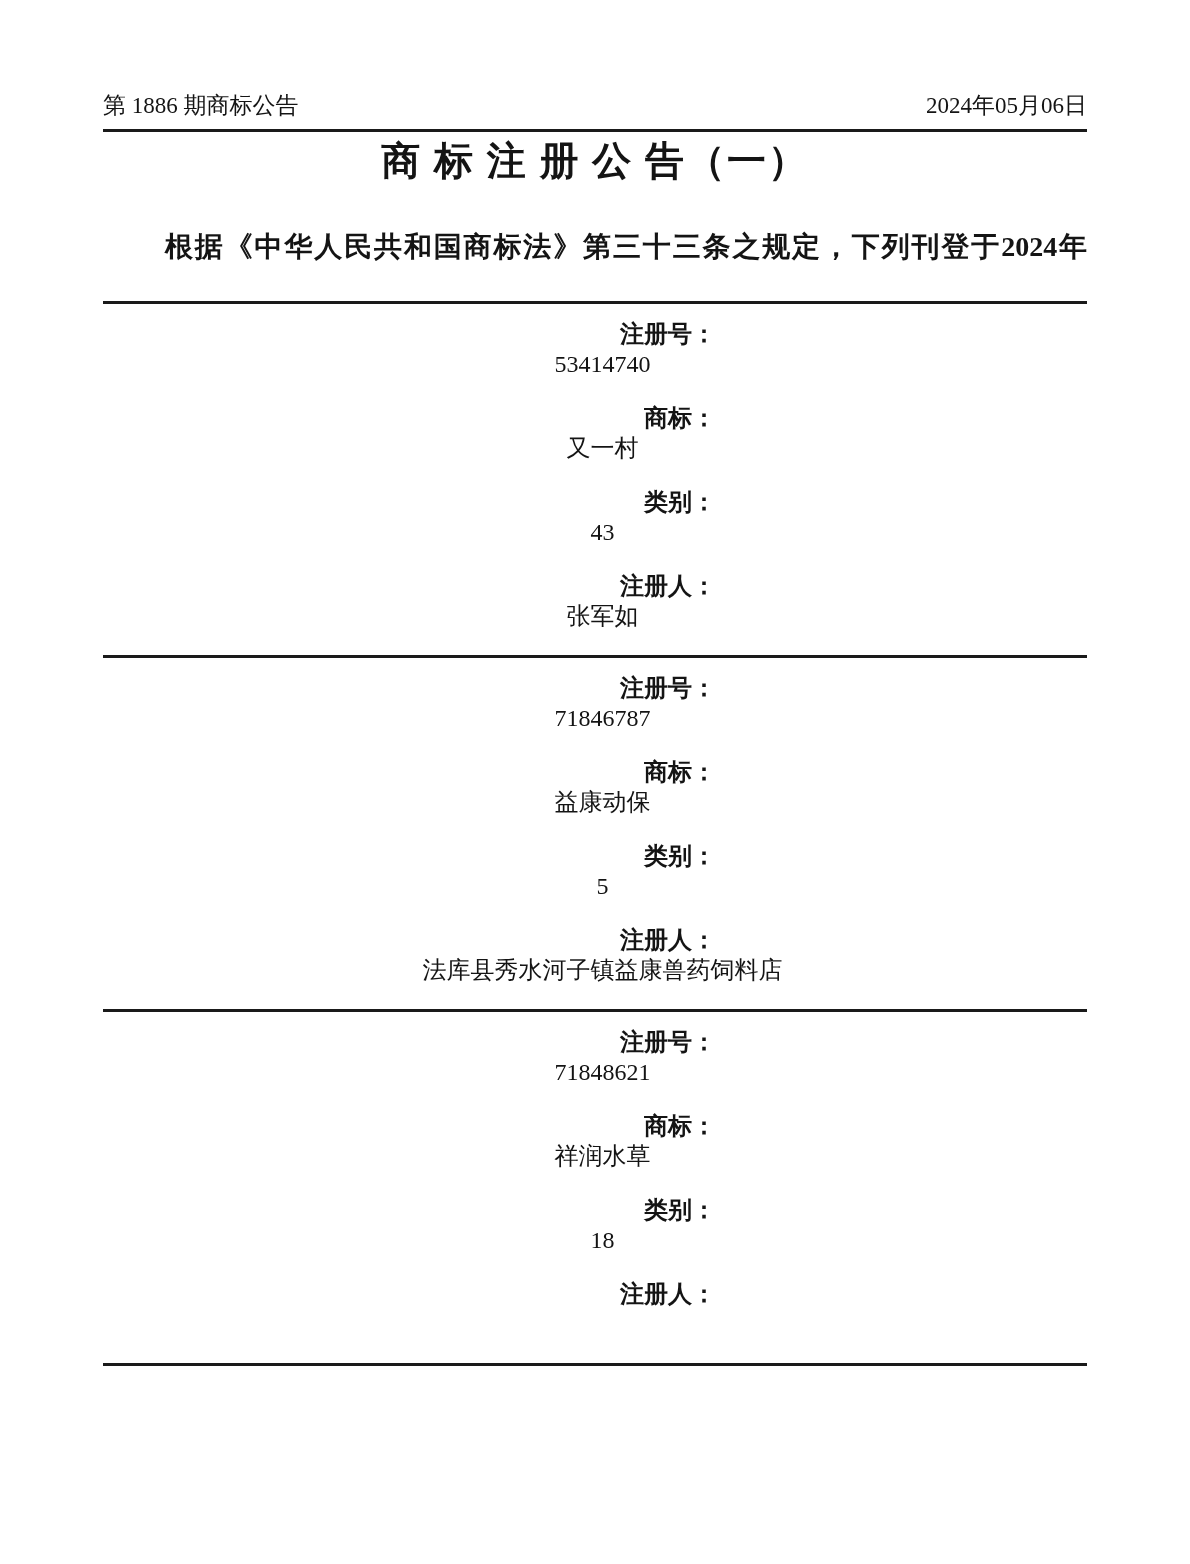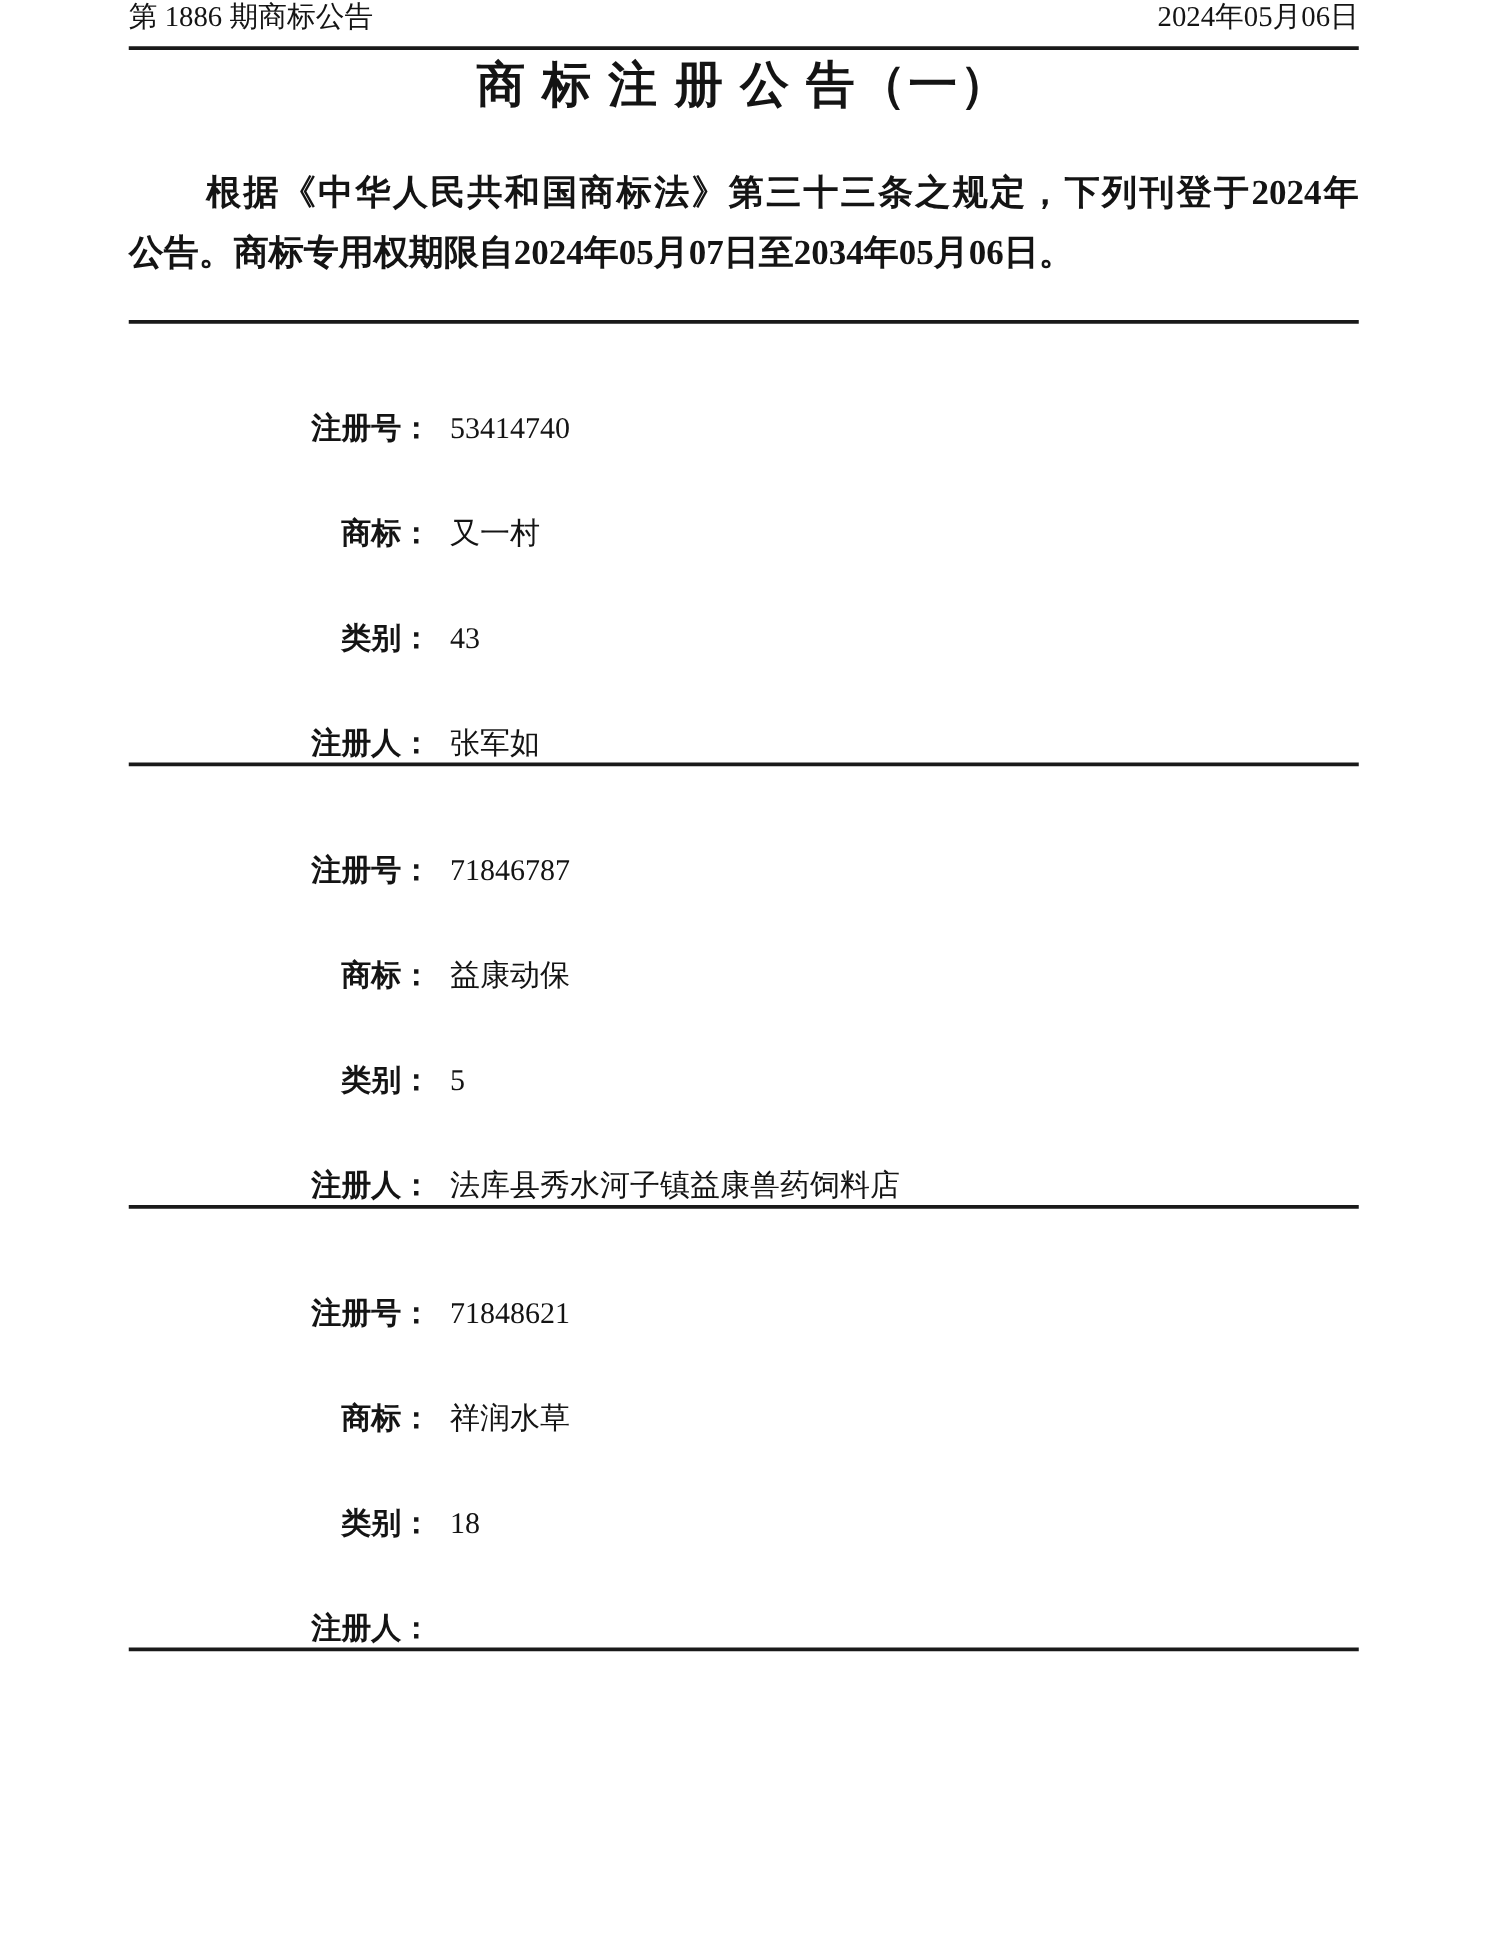--- a/index.html
+++ b/index.html
@@ -10,20 +10,21 @@
   body {
     width: 1190px;
     height: 1564px;
     color: #141414;
     font-family: "Liberation Serif", "DejaVu Serif", serif;
     overflow: hidden;
   }
   .content {
     width: 984px;
     margin: 0 auto;
+    padding-top: 92px;
     box-sizing: border-box;
   }
 
   
   .page-header {
     display: flex;
     justify-content: space-between;
     align-items: baseline;
     font-size: 23px;
     line-height: 28px;
@@ -67,23 +68,24 @@
     border-top: 3px solid #1a1a1a;
     padding-top: 15px;
   }
   .bottom-rule {
     height: 3px;
     background: #1a1a1a;
   }
   .field-row {
     height: 84px;
     display: flex;
-    align-items: flex-end;
+    align-items: center;
     font-size: 24px;
     line-height: 30px;
+    flex-direction: column;
   }
   .field-label {
     width: 242px;
     text-align: right;
     font-weight: 700;
     flex: 0 0 auto;
   }
   .field-value {
     margin-left: 15px;
     font-weight: 400;
@@ -97,21 +99,20 @@
   <div class="page-header">
     <span>第 1886 期商标公告</span>
     <span>2024年05月06日</span>
   </div>
   <div class="header-rule"></div>
 
   <div class="page-title">商 标 注 册 公 告（一）</div>
 
   <div class="intro">
     <div class="intro-line indent justify">根据《中华人民共和国商标法》第三十三条之规定，下列刊登于2024年</div>
-    <div class="intro-line">公告。商标专用权期限自2024年05月07日至2034年05月06日。</div>
   </div>
 
   <div class="records">
 
     <div class="record">
       <div class="field-row">
         <span class="field-label">注册号：</span>
         <span class="field-value">53414740</span>
       </div>
       <div class="field-row">

